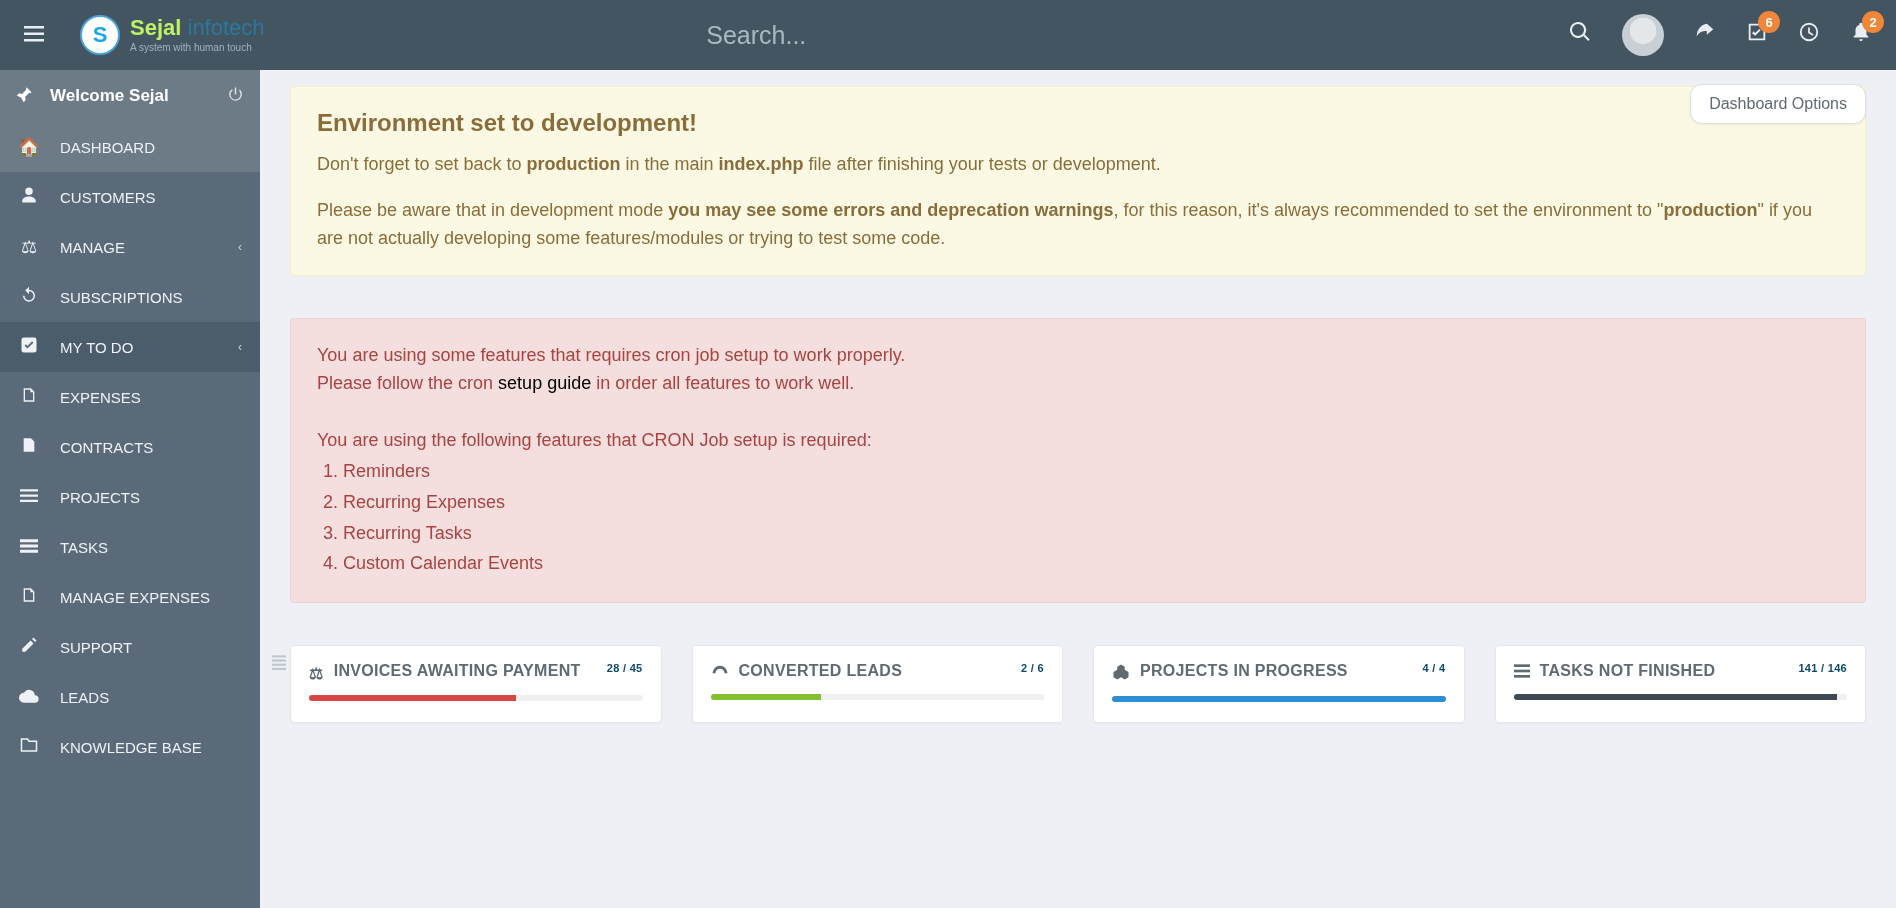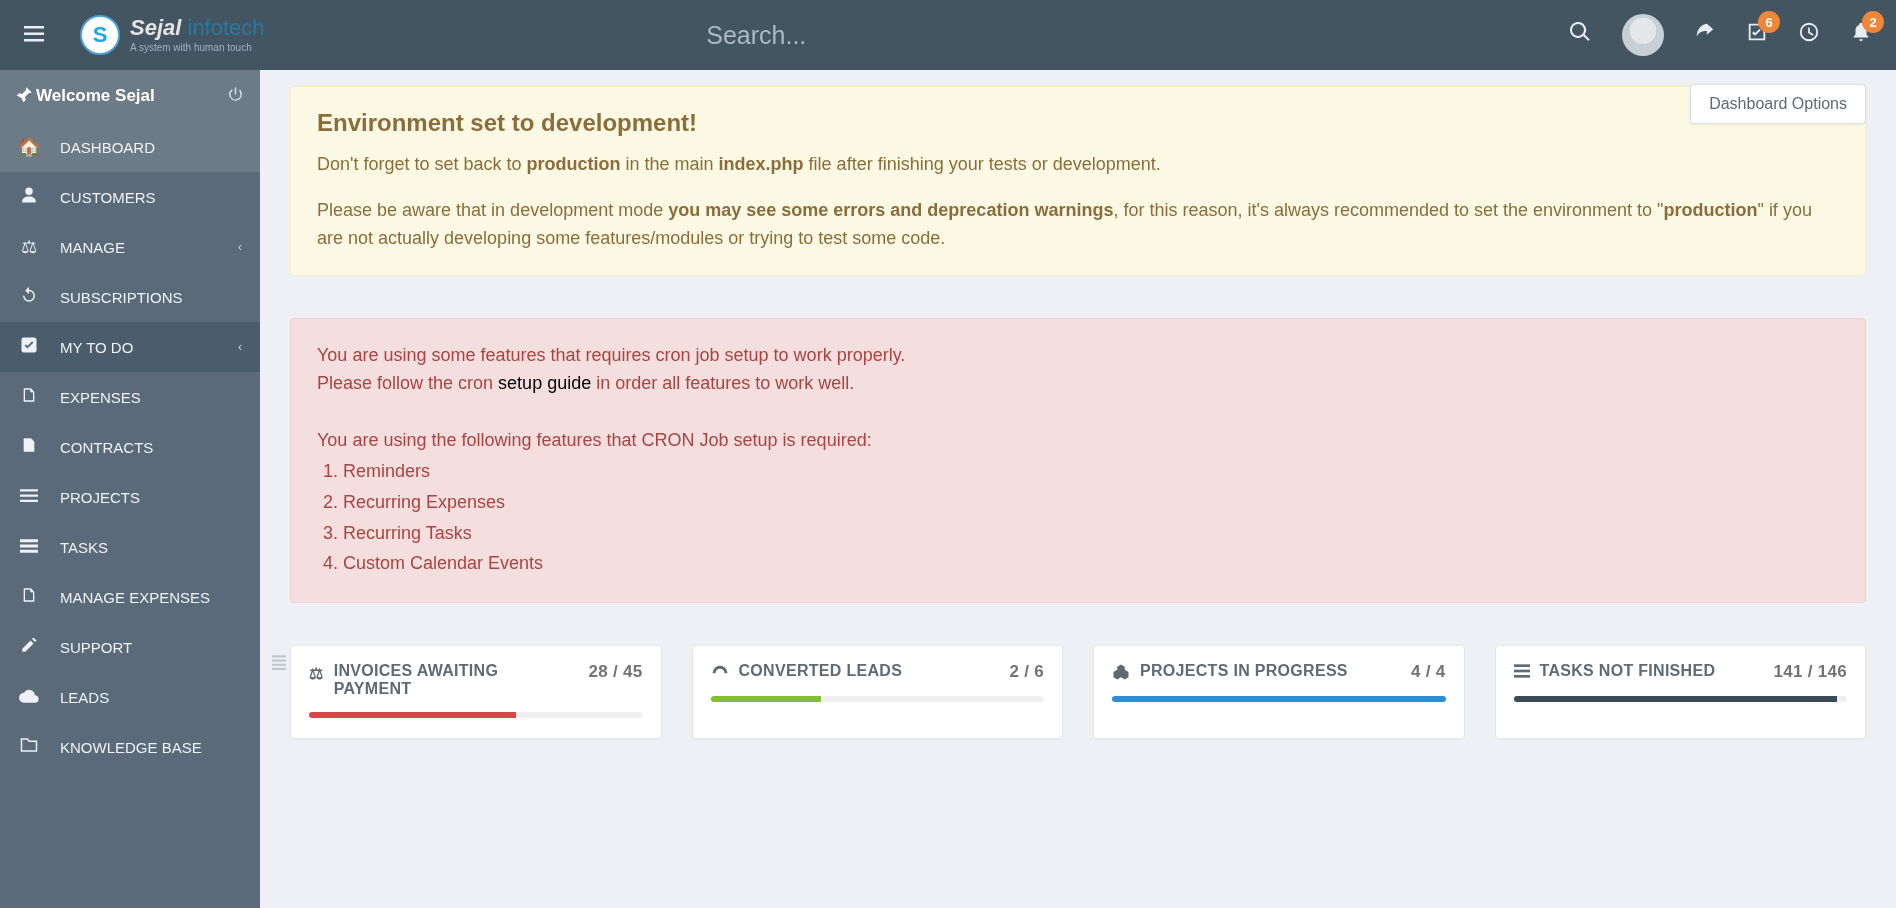--- a/index.html
+++ b/index.html
@@ -6,67 +6,67 @@
   body { font-family: -apple-system, "Helvetica Neue", Arial, sans-serif; background: #eef0f5; width: 1896px; height: 908px; overflow: hidden; color: #333; }
   
   
   .topbar { height: 70px; background: #445562; display: flex; align-items: center; padding: 0 24px; position: relative; }
   .hamburger { color: #e7eef4; font-size: 20px; cursor: pointer; margin-right: 36px; }
   .logo { display: flex; align-items: center; gap: 10px; }
   .logo-mark { width: 40px; height: 40px; border-radius: 50%; background: #fff; display:flex; align-items:center; justify-content:center; border: 2px solid #4aa3d9; }
   .logo-mark span { color:#1aa7e5; font-weight:700; font-size:22px; }
   .logo-text { display:flex; flex-direction:column; line-height:1; }
   .logo-name { color: #2a77a0; font-size: 22px; font-weight: 500; }
-  .logo-name b { color:#e5e5e5;font-style:italic; }
+  .logo-name b { color:#bef264; }
   .logo-tag { color:#9fb2c0; font-size:10px; margin-top:4px; }
   .search-wrap { flex:1; display:flex; justify-content:center; }
   .search-input { width: 420px; background: transparent; border: none; outline: none; color: #cdd7de; font-size: 25px; }
   .search-input::placeholder { color: #aab9c4; }
   .top-icons { display:flex; align-items:center; gap: 30px; margin-left:auto; }
   .top-icon { color:#e9edf1; font-size:22px; position:relative; cursor:pointer; }
   .avatar { width:42px; height:42px; border-radius:50%; background:#f1f3f5 radial-gradient(circle at 50% 40%, #e3e7ea 40%, #c9d0d5 41%); cursor:pointer; }
   .badge { position:absolute; top:-10px; right:-12px; background:#f0863a; color:#fff; font-size:13px; width:22px; height:22px; border-radius:50%; display:flex; align-items:center; justify-content:center; font-weight:600; }
   
   
   .layout { display:flex; height: calc(100% - 70px); }
   .sidebar { width:260px; background:#5a6a78; display:flex; flex-direction:column; }
-  .welcome { height:52px; background:#6d7b87; display:flex; align-items:center; padding: 0 16px; color:#fff; gap:2px; }
+  .welcome { height:52px; background:#6d7b87; display:flex; align-items:center; padding: 0 16px; color:#fff; gap:16px; }
   .welcome .pin-icon { font-size:18px; }
   .welcome .welcome-text { font-weight:600; font-size:17px; flex:1; }
   .welcome .power { font-size:16px; color:#dfe5ea; cursor:pointer; }
   .nav { list-style:none; flex:1; }
   .nav li { height:50px; display:flex; align-items:center; padding: 0 18px; color:#eef2f6; cursor:pointer; gap:20px; font-size:15px; position:relative; }
   .nav li .nav-icon { width:22px; text-align:center; font-size:18px; }
   .nav li .chev { margin-left:auto; font-size:12px; color:#c9d3db; }
   .nav li.active { background:#4b5c6a; }
   .nav li.active-light { background:#6d7b87; }
   
   
   .main { flex:1; padding: 16px 30px 0 30px; overflow:auto; position:relative; }
-  .dashboard-options { position:absolute; top:14px; right:30px; background:#fff; padding:10px 18px; border:1px solid #dcdfe3; border-radius:4px; color:#606a73; font-size:16px; cursor:pointer; box-shadow:0 1px 3px rgba(0,0,0,0.06); z-index:10; }
+  .dashboard-options { position:absolute; top:14px; right:30px; background:#fff; padding:10px 18px; border:1px solid #dcdfe3; border-radius:12px; color:#606a73; font-size:16px; cursor:pointer; box-shadow:0 1px 3px rgba(0,0,0,0.06); z-index:10; }
   .alert { border-radius:4px; padding: 22px 26px; margin-bottom: 42px; }
   .alert-warning { background:#fbf9e3; border:1px solid #f4efc6; color:#8a6d3b; }
   .alert-warning h3 { font-size:24px; margin-bottom:14px; font-weight:600; }
   .alert-warning p { font-size:18px; line-height:1.55; margin-bottom: 18px; }
   .alert-warning p:last-child { margin-bottom:0; }
   .alert-danger { background:#f5dede; border:1px solid #f0cfcf; color:#a94442; font-size:18px; line-height:1.6; }
   .alert-danger a { color:#000000; text-decoration:none; }
   .alert-danger .req-heading { font-weight:400; margin-top:28px; margin-bottom:2px; }
   .alert-danger ol { list-style: decimal; padding-left: 20px; margin-left: 6px; }
   .alert-danger ol li { margin: 2px 0; }
   .alert-danger .dont-show { font-weight:700; margin-top: 32px; cursor:pointer; color:#963c3a; }
   
   
   .stats-row { display:flex; gap:30px; margin-top:40px; position:relative; }
   .drag-handle { position:absolute; left:-18px; top:10px; color:#bfc6cd; font-size:16px; cursor:grab; }
   .card { flex:1; background:#fff; border:1px solid #e5e7ea; border-radius:4px; padding:16px 18px 20px; box-shadow:0 1px 2px rgba(0,0,0,0.03); }
   .card-head { display:flex; align-items:flex-start; gap:10px; color:#5f6a73; font-weight:600; font-size:16px; letter-spacing:.3px; }
   .card-head .flexfill { flex:1; }
   .card-head .title-ico { font-size:16px; position:relative; top:2px; }
-  .card-count { color:#737373; font-size:17px; }
+  .card-count { color:#0c4a6e; font-size:11px; }
   .progress { margin-top:14px; height:6px; background:#f0f0f0; border-radius:3px; overflow:hidden; }
   .progress .bar { height:100%; }
   .bar-red { background:#d94646; }
   .bar-green { background:#83bf32; }
   .bar-blue { background:#2e8ed6; }
   .bar-dark { background:#3c4a56; }
   
   
   svg { fill: currentColor; }
 </style>

